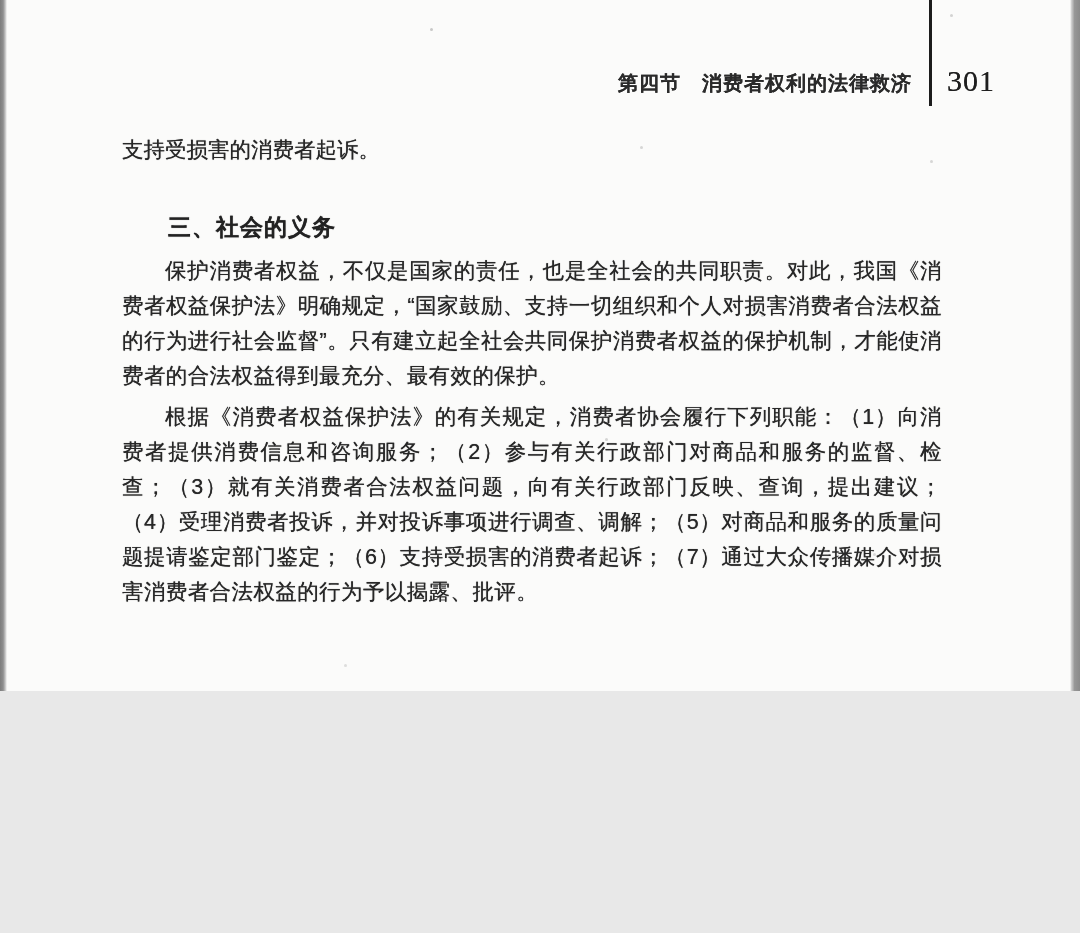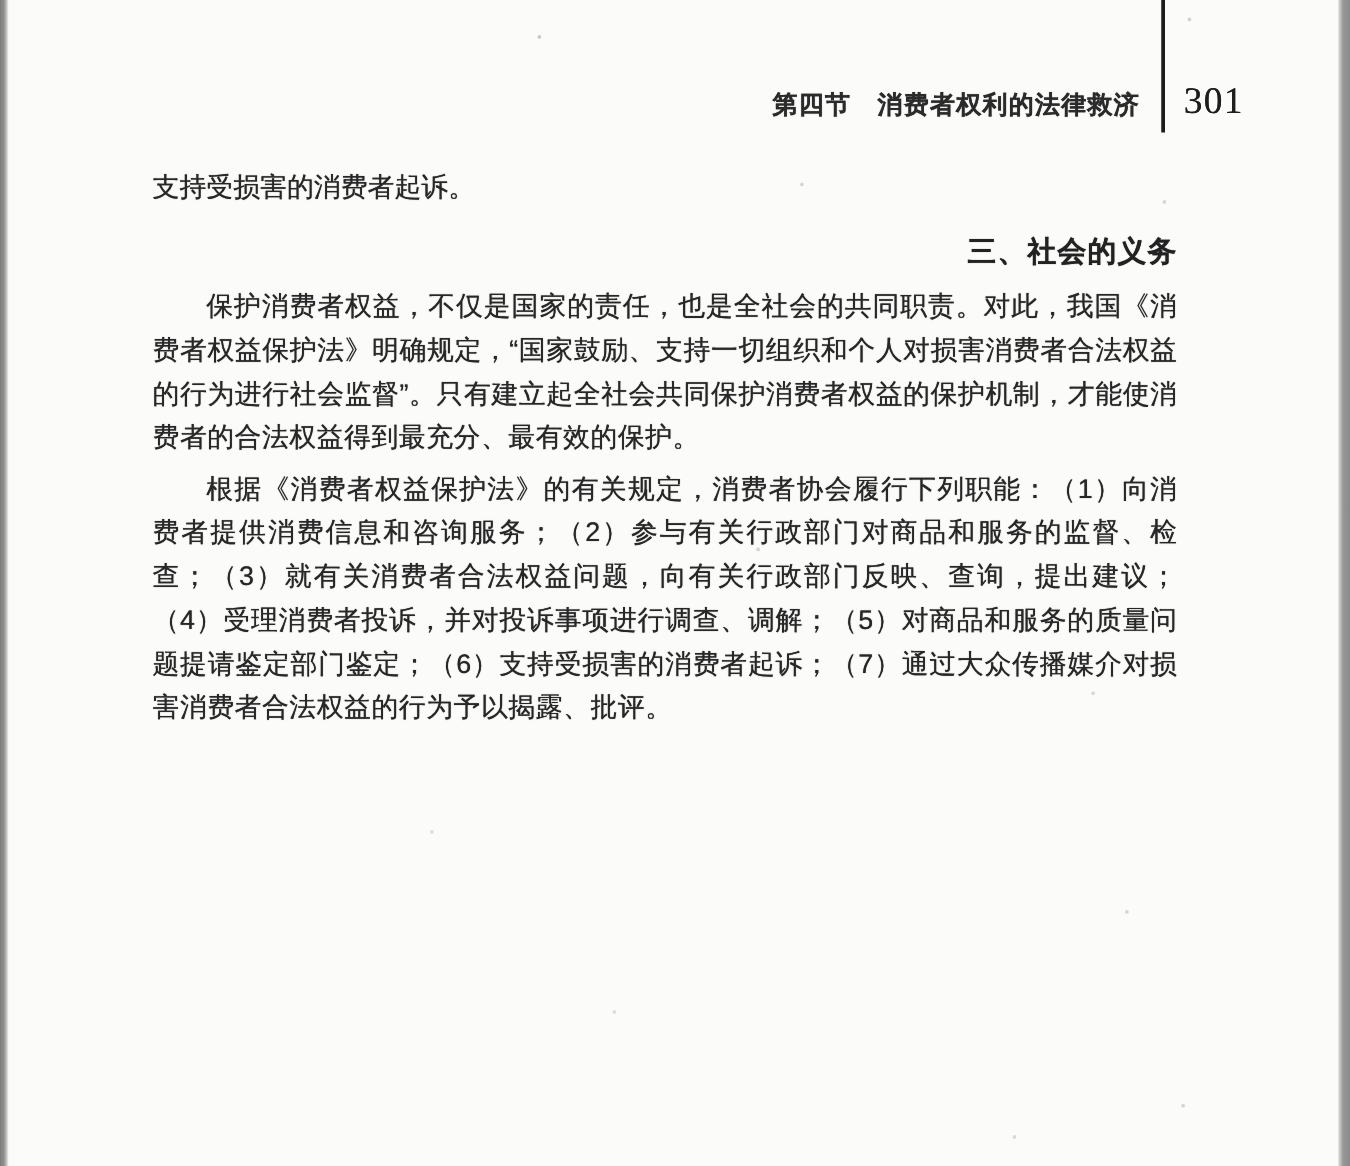--- a/index.html
+++ b/index.html
@@ -3,21 +3,21 @@
 <meta charset="utf-8">
 <style>
   html, body { margin: 0; padding: 0; }
   body {
     font-family: "Liberation Sans", sans-serif;
     background: #e8e8e8;
   }
   .page {
     position: relative;
     width: 1080px;
-    height: 933px;
+    height: 691px;
     background: #fbfbfa;
     overflow: hidden;
     color: #262626;
   }
   
   .edge-left {
     position: absolute; left: 0; top: 0; bottom: 0; width: 7px;
     background: linear-gradient(to right, #7d7d7d 0%, #8f8f8f 45%, #c4c4c4 75%, #fbfbfa 100%);
   }
   .edge-right {
@@ -72,28 +72,27 @@
     width: 820px;
     font-size: 21.5px;
     line-height: 35px;
     color: #272727;
     text-shadow: 0 0 0.7px #3c3c3c;
   }
   .leading-line {
     margin: 0 0 0 0;
   }
   .section-heading {
-    margin: 18px 0 12px 0;
+    margin: 44px 0 12px 0;
     padding-left: 2em;
     font-size: 23px;
     font-weight: bold;
     line-height: 30px;
     color: #222;
     letter-spacing: 1px;
-    text-align: right;
   }
   .para {
     margin: 0 0 6px 0;
     text-indent: 2em;
     text-align: justify;
     letter-spacing: 0.4px;
   }
 </style>
 </head>
 <body>

